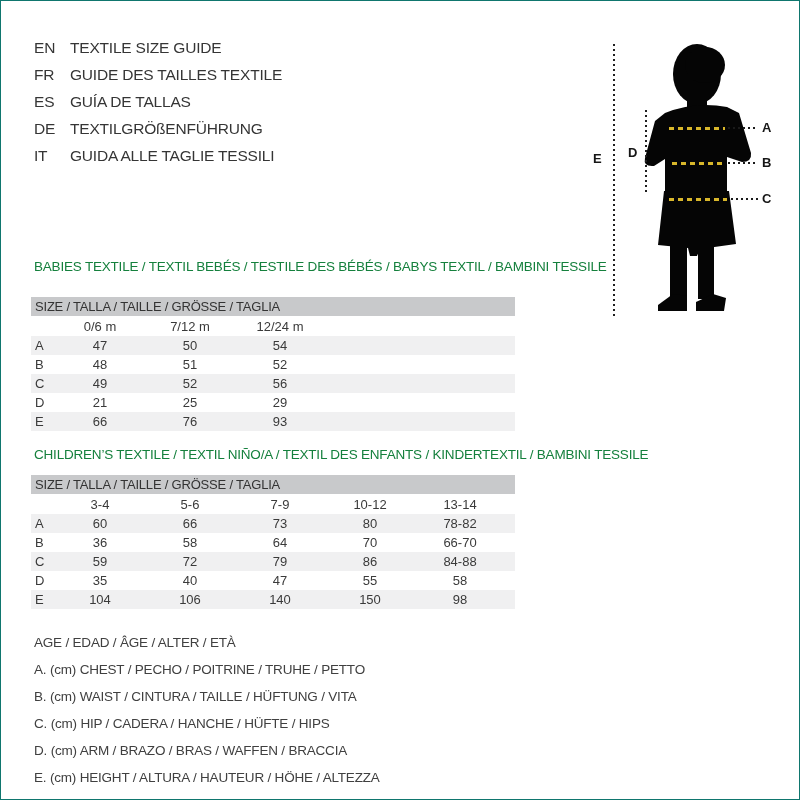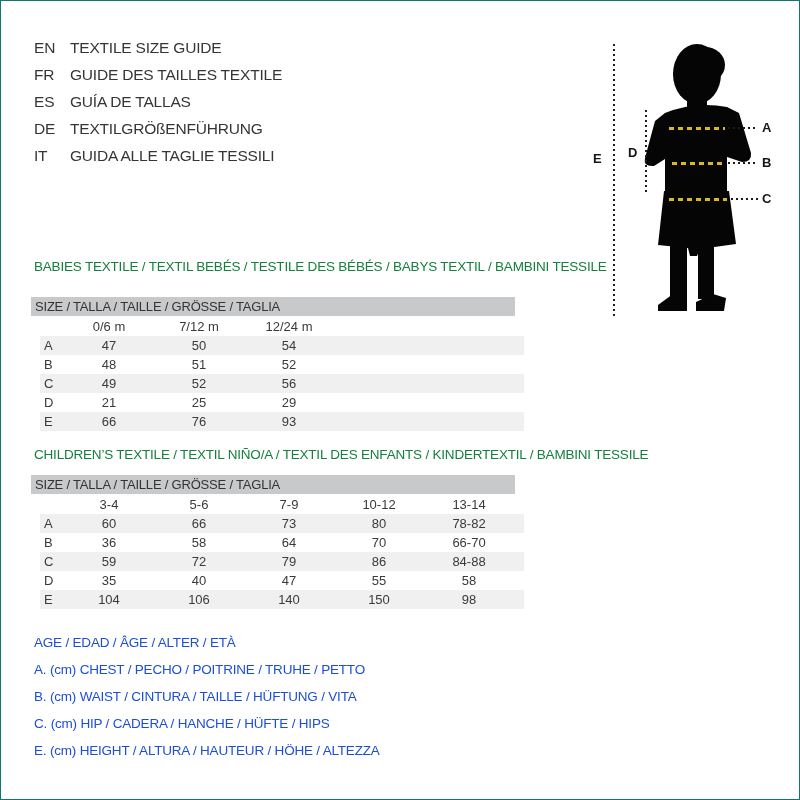--- a/index.html
+++ b/index.html
@@ -44,30 +44,30 @@
 
   
   .size-bar { position:absolute; left:30px; width:484px; height:19px; background:#c8c9cb;
     font-size:13px; line-height:19px; padding-left:4px; box-sizing:border-box; color:#333;
     letter-spacing:-0.2px; white-space:nowrap; }
   .bar-babies { top:296px; }
   .bar-children { top:474px; }
 
   
   .size-table { position:absolute; left:30px; border-collapse:collapse; table-layout:fixed;
-    font-size:13px; color:#3a3a3a; width:484px;margin-left:9px; }
+    font-size:13px; color:#3a3a3a; width:484px; }
   .table-babies { top:316px; }
   .table-children { top:494px; }
   .size-table td, .size-table th { height:19px; padding:0; font-weight:normal;
     text-align:center; line-height:19px; overflow:hidden; }
   .size-table th.rowlabel { text-align:left; padding-left:4px; }
   .size-table tr.stripe { background:#f0f0f1; }
 
   
-  .legend { position:absolute; left:33px; top:634px; font-size:13.5px; letter-spacing:-0.2px; color:#1d4ed8; }
+  .legend { position:absolute; left:33px; top:634px; font-size:13.5px; letter-spacing:-0.2px; color:#404040; }
   .legend-row { height:27px; white-space:nowrap; }
 </style>
 </head>
 <body>
 
 <div class="page">
 
   <section class="languages">
     <div class="lang-row">
       <span class="lang-code">EN</span>
@@ -247,16 +247,17 @@
         <td></td>
       </tr>
     </tbody>
   </table>
 
   <section class="legend">
     <div class="legend-row">AGE / EDAD / ÂGE / ALTER / ETÀ</div>
     <div class="legend-row">A. (cm) CHEST / PECHO / POITRINE / TRUHE / PETTO</div>
     <div class="legend-row">B. (cm) WAIST / CINTURA / TAILLE / HÜFTUNG / VITA</div>
     <div class="legend-row">C. (cm) HIP / CADERA / HANCHE / HÜFTE / HIPS</div>
+    <div class="legend-row">D. (cm) ARM / BRAZO / BRAS / WAFFEN / BRACCIA</div>
     <div class="legend-row">E. (cm) HEIGHT / ALTURA / HAUTEUR / HÖHE / ALTEZZA</div>
   </section>
 
 </div>
 
 </body></html>

